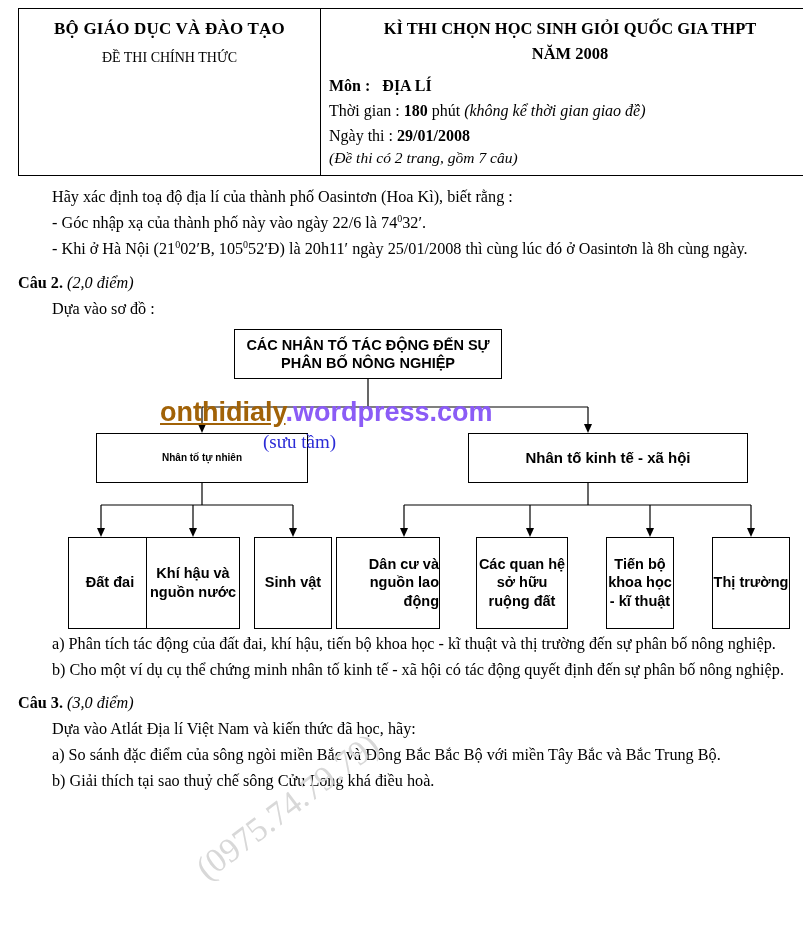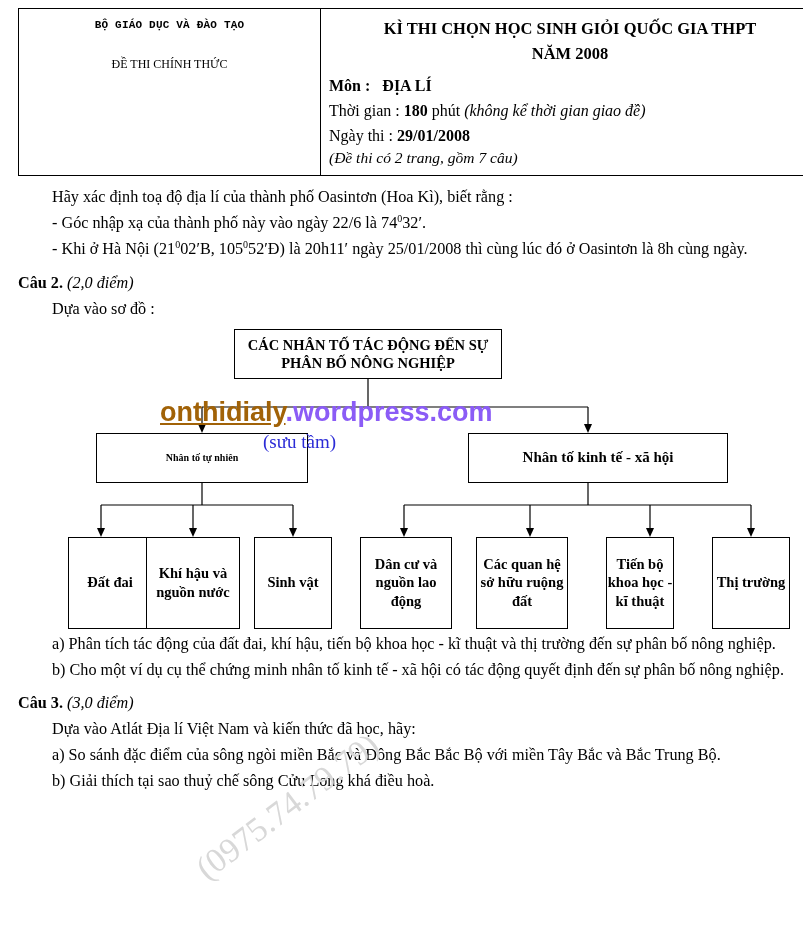--- a/index.html
+++ b/index.html
@@ -33,28 +33,28 @@
   .header-table td {
     border: 1px solid #000;
     vertical-align: top;
     padding: 6px 8px 8px 8px;
   }
   .hdr-left { width: 285px; text-align: center; }
   .hdr-right { width: 482px; }
 
   .hdr-org {
     font-weight: bold;
-    font-size: 11px;
+    font-size: 17px;
     letter-spacing: .2px;
     margin: 4px 0 0 0;
-    font-family: Liberation Mono, monospace;
+    font-family: Liberation Serif, serif;
   }
   .hdr-official {
-    font-size: 12px;
-    margin-top: 26px;
+    font-size: 14px;
+    margin-top: 11px;
     font-family: "Liberation Serif", serif;
   }
   .hdr-title {
     font-weight: bold;
     font-size: 16.5px;
     text-align: center;
     line-height: 1.35;
     margin: 3px 0 0 0;
   }
   .hdr-line {
@@ -101,45 +101,45 @@
     margin-top: 4px;
   }
   .node {
     position: absolute;
     border: 1px solid #000;
     box-sizing: border-box;
     display: flex;
     align-items: center;
     justify-content: center;
     text-align: center;
-    font-family: Liberation Serif, serif;
+    font-family: Liberation Sans, sans-serif;
     font-weight: bold;
     background: #fff;
     z-index: 3;
   }
   .node-top {
     left: 216px; top: 4px; width: 268px; height: 50px;
     font-size: 14.5px; line-height: 1.25;
   }
   .node-mid-left {
     left: 78px; top: 108px; width: 212px; height: 50px;
     font-size: 10px;
   }
   .node-mid-right {
-    left: 450px; top: 108px; width: 260px; height: 50px;
+    left: 450px; top: 108px; width: 280px; height: 50px;
     font-size: 15px;
   }
   .leaf {
     top: 212px; height: 92px;
     font-size: 14.5px; line-height: 1.3;
   }
   .leaf-1 { left: 50px;  width: 84px; }
   .leaf-2 { left: 128px; width: 94px; }
   .leaf-3 { left: 236px; width: 78px; }
-  .leaf-4 { left: 342px; width: 92px; }
+  .leaf-4 { left: 318px; width: 104px; text-align: right; }
   .leaf-5 { left: 458px; width: 92px; }
   .leaf-6 { left: 588px; width: 68px; }
   .leaf-7 { left: 694px; width: 78px; }
 
   .diagram svg {
     position: absolute;
     left: 0; top: 0;
     width: 767px; height: 305px;
     z-index: 1;
   }

